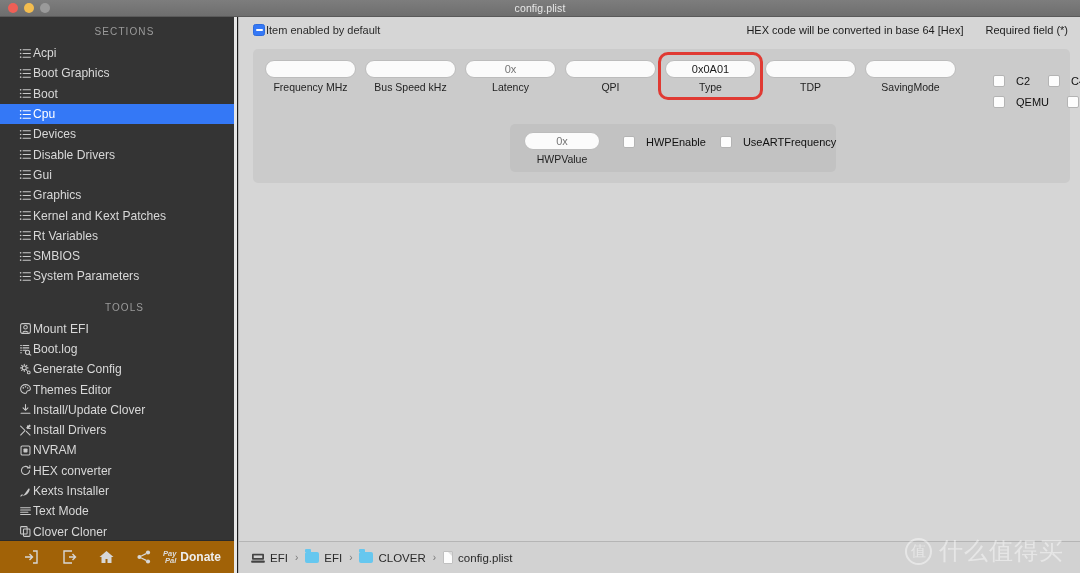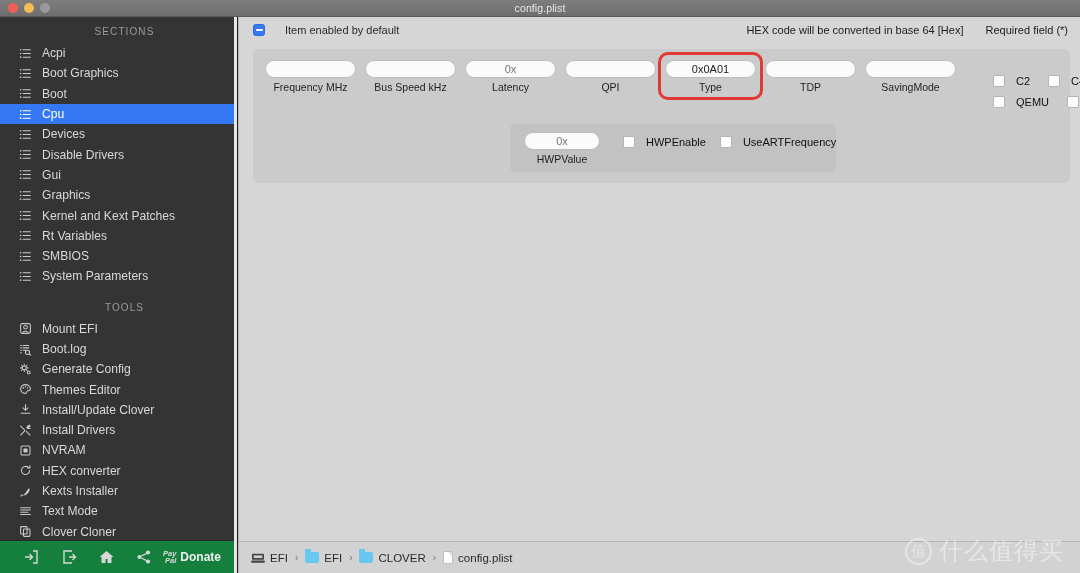--- a/index.html
+++ b/index.html
@@ -45,34 +45,34 @@
     display: flex; flex-direction: column;
     border-right: 1px solid #1d1d1d;
     position: relative;
   }
   .side-scroll { flex: 1; overflow: hidden; padding-top: 4px; }
   .group-header {
     text-align: center; font-size: 10px; color: #9b9b9b;
     letter-spacing: 1.1px; padding: 5px 0 6px 12px;
   }
   .nav-item {
-    display: flex; align-items: center; gap: 9px;
+    display: flex; align-items: center; gap: 0;
     height: 20.3px; padding-left: 18px;
     font-size: 12.1px; color: #d8d8d8;
     white-space: nowrap;
   }
   .nav-item.selected { background: #3478f6; color: #ffffff; }
   .nav-item .ico { width: 15px; height: 13px; flex: 0 0 15px; display:block; color: #c9c9c9; }
   .nav-item.selected .ico { color: #ffffff; }
   .tools-wrap { padding-top: 10px; }
 
   
   .side-footer {
     height: 33px; flex: 0 0 33px;
-    background: #15803d;
+    background: #a16207;
     border-top: 1px solid #2a2a2a;
     display: flex; align-items: center;
     padding: 0 10px 0 12px; gap: 0;
   }
   .foot-btn {
     flex: 1 1 0; display: flex; align-items: center; justify-content: center;
     color: #d7d7d7;
   }
   .foot-btn svg { display: block; }
   .donate-btn {
@@ -97,21 +97,21 @@
     border-left: 1px solid #b8b8b8;
   }
 
   .topbar {
     height: 26px; flex: 0 0 26px;
     display: flex; align-items: center;
     padding: 0 12px 0 14px;
     background: #d6d6d6;
     font-size: 11px; color: #2b2b2b;
   }
-  .topbar .left { display: flex; align-items: center; gap: 20px; }
+  .topbar .left { display: flex; align-items: center; gap: 1px; }
   .cb-mixed {
     width: 12px; height: 12px; border-radius: 2.5px;
     background: #3478f6; border: 1px solid #2d6bdd;
     display: flex; align-items: center; justify-content: center;
   }
   .cb-mixed::after { content: ""; display: block; width: 7px; height: 1.6px; background: #fff; border-radius: 1px; }
   .topbar .spacer { flex: 1; }
   .topbar .hint { font-size: 11px; color: #1c1c1c; margin-right: 22px; }
   .topbar .req { font-size: 11px; color: #1c1c1c; }
 

